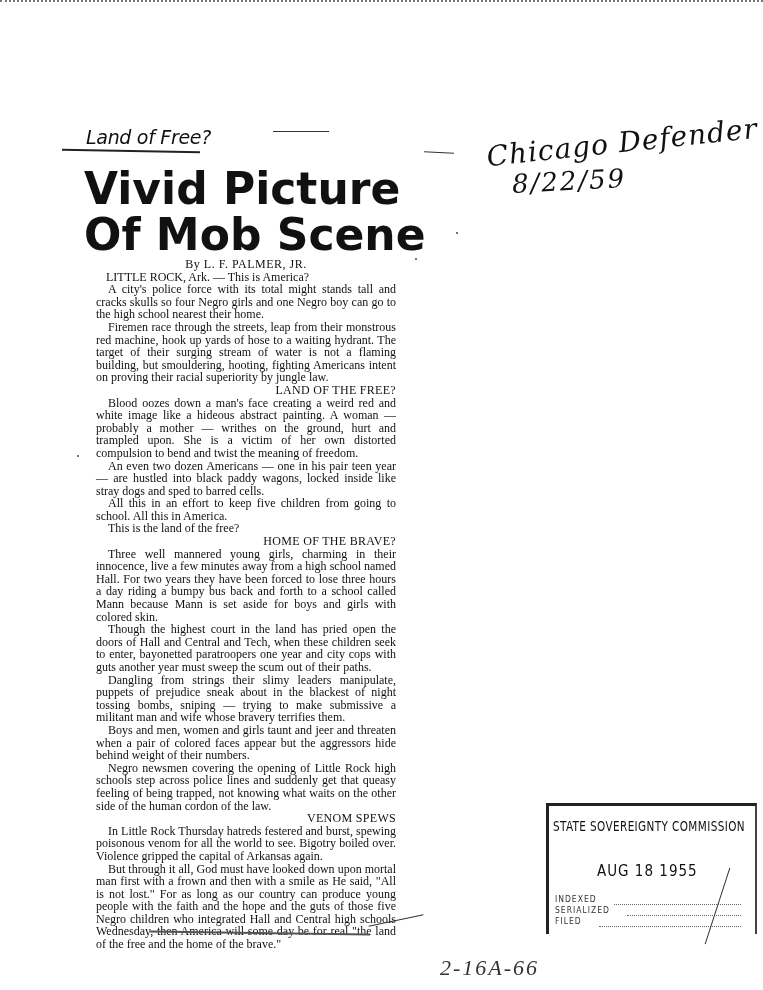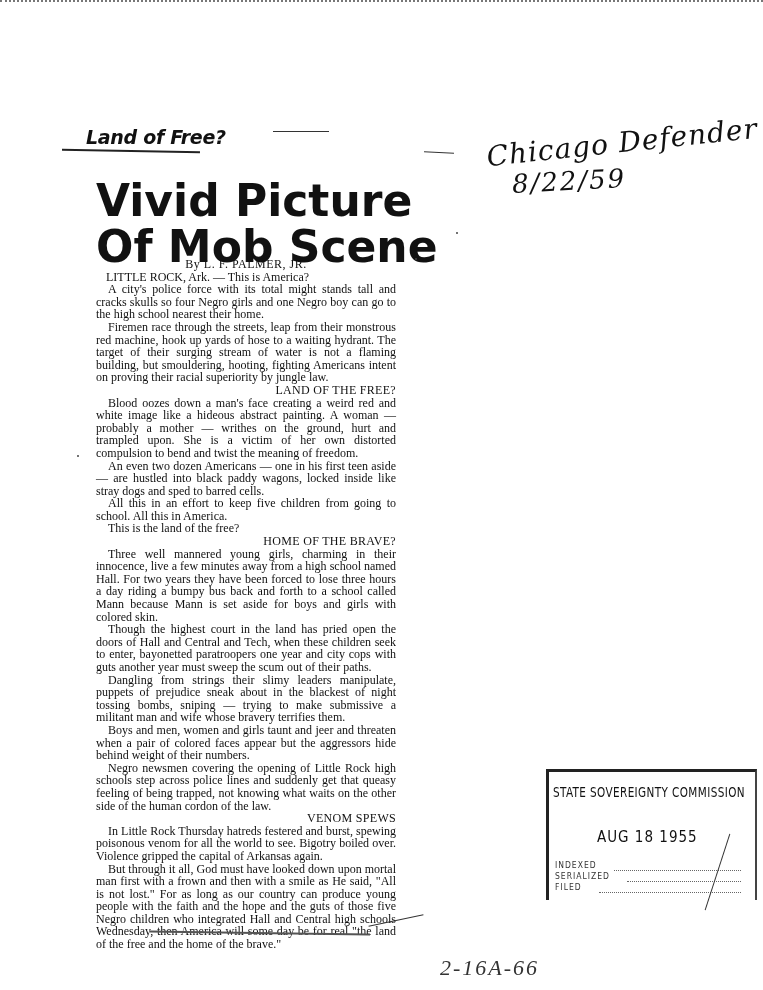--- a/index.html
+++ b/index.html
@@ -1,34 +1,34 @@
 <!DOCTYPE html>
 <html><head>
 <meta charset="utf-8">
 <style>
   html, body { margin:0; padding:0; background:#ffffff; }
   body { width:763px; height:990px; position:relative; overflow:hidden; font-family:"Liberation Serif", serif; color:#111; }
   .top-border { position:absolute; left:0; top:0; width:763px; height:0; border-top:2px dotted #777; }
-  .kicker { position:absolute; left:86px; top:126px; font-family:"DejaVu Sans", sans-serif; font-style:italic; font-weight:bold; font-size:19px; letter-spacing:-0.3px; }
+  .kicker { position:absolute; left:86px; top:126px; font-family:"DejaVu Sans", sans-serif; font-style:italic; font-weight:normal; font-size:19px; letter-spacing:-0.3px; }
   .kicker-rule { position:absolute; left:62px; top:150px; width:138px; height:2px; background:#222; transform:rotate(1deg); }
   .rule-short { position:absolute; left:273px; top:131px; width:56px; height:1px; background:#333; }
   .rule-mid { position:absolute; left:424px; top:152px; width:30px; height:1px; background:#333; transform:rotate(3deg); }
-  .headline { position:absolute; left:80px; top:162px; font-family:"DejaVu Sans", sans-serif; font-weight:bold; font-size:44px; line-height:46px; letter-spacing:0px; margin:16px; }
+  .headline { position:absolute; left:80px; top:162px; font-family:"DejaVu Sans", sans-serif; font-weight:bold; font-size:44px; line-height:46px; letter-spacing:0px; margin:4px; }
   .article { position:absolute; left:96px; top:258px; width:300px; font-size:12px; line-height:12.6px; font-weight:normal; font-family:"Liberation Serif", serif; text-align:justify; }
   .article p { margin:0; text-indent:12px; }
   .article .byline { text-align:center; text-indent:0; letter-spacing:0.5px; }
   .article .subhead { text-align:right; text-indent:0; letter-spacing:0.3px; }
   .article .dateline { text-indent:10px; }
   .end-rule { position:absolute; left:150px; top:932px; width:220px; height:2px; background:#555; transform:rotate(0.8deg); }
   .end-slash { position:absolute; left:368px; top:920px; width:56px; height:1px; background:#333; transform:rotate(-12deg); }
   .hand { position:absolute; font-family:"DejaVu Serif", serif; font-style:italic; color:#111; }
   .hand-paper { left:486px; top:126px; font-size:28px; transform:rotate(-6deg); letter-spacing:1px; }
   .hand-date { left:512px; top:166px; font-size:26px; letter-spacing:2px; transform:rotate(-3deg); }
   .hand-file { left:440px; top:955px; font-size:22px; letter-spacing:2px; color:#333;font-family:Liberation Serif, serif; }
-  .stamp { position:absolute; left:546px; top:769px; width:206px; height:128px; border-left:3px solid #222; border-top:3px solid #222; border-right:2px solid #444; font-family:"DejaVu Sans Condensed", "DejaVu Sans", sans-serif; }
+  .stamp { position:absolute; left:546px; top:803px; width:206px; height:128px; border-left:3px solid #222; border-top:3px solid #222; border-right:2px solid #444; font-family:"DejaVu Sans Condensed", "DejaVu Sans", sans-serif; }
   .stamp-title { position:absolute; left:4px; top:12px; font-size:14.5px; transform:scaleX(0.8); transform-origin:left top; white-space:nowrap; letter-spacing:0.5px; }
   .stamp-date { position:absolute; left:48px; top:56px; font-size:15px; letter-spacing:1px; }
   .stamp-rows { position:absolute; left:6px; top:88px; width:186px; font-size:8.5px; line-height:11px; letter-spacing:1px; color:#333; }
   .stamp-row { display:flex; align-items:flex-end;gap:13px; }
   .stamp-row .dots { flex:1; border-bottom:1px dotted #666; margin-left:4px; height:8px; }
   .stamp-scratch { position:absolute; left:168px; top:60px; width:1px; height:80px; background:#333; transform:rotate(18deg); }
   .speck { position:absolute; width:2px; height:2px; background:#444; border-radius:50%; }
 </style>
 </head>
 <body>
@@ -47,21 +47,21 @@
   </h1>
 
   <div class="article">
     <p class="byline">By L. F. PALMER, JR.</p>
     <p class="dateline">LITTLE ROCK, Ark. — This is America?</p>
     <p>A city's police force with its total might stands tall and cracks skulls so four Negro girls and one Negro boy can go to the high school nearest their home.</p>
     <p>Firemen race through the streets, leap from their monstrous red machine, hook up yards of hose to a waiting hydrant. The target of their surging stream of water is not a flaming building, but smouldering, hooting, fighting Americans intent on proving their racial superiority by jungle law.</p>
 
     <p class="subhead">LAND OF THE FREE?</p>
     <p>Blood oozes down a man's face creating a weird red and white image like a hideous abstract painting. A woman — probably a mother — writhes on the ground, hurt and trampled upon. She is a victim of her own distorted compulsion to bend and twist the meaning of freedom.</p>
-    <p>An even two dozen Americans — one in his first teen aside — are hustled into black paddy wagons, locked inside like stray dogs and sped to barred cells.</p>
+    <p>An even two dozen Americans — one in his pair teen year — are hustled into black paddy wagons, locked inside like stray dogs and sped to barred cells.</p>
     <p>All this in an effort to keep five children from going to school. All this in America.</p>
     <p>This is the land of the free?</p>
 
     <p class="subhead">HOME OF THE BRAVE?</p>
     <p>Three well mannered young girls, charming in their innocence, live a few minutes away from a high school named Hall. For two years they have been forced to lose three hours a day riding a bumpy bus back and forth to a school called Mann because Mann is set aside for boys and girls with colored skin.</p>
     <p>Though the highest court in the land has pried open the doors of Hall and Central and Tech, when these children seek to enter, bayonetted paratroopers one year and city cops with guts another year must sweep the scum out of their paths.</p>
 
     <p>Dangling from strings their slimy leaders manipulate, puppets of prejudice sneak about in the blackest of night tossing bombs, sniping — trying to make submissive a militant man and wife whose bravery terrifies them.</p>
     <p>Boys and men, women and girls taunt and jeer and threaten when a pair of colored faces appear but the aggressors hide behind weight of their numbers.</p>
     <p>Negro newsmen covering the opening of Little Rock high schools step across police lines and suddenly get that queasy feeling of being trapped, not knowing what waits on the other side of the human cordon of the law.</p>

